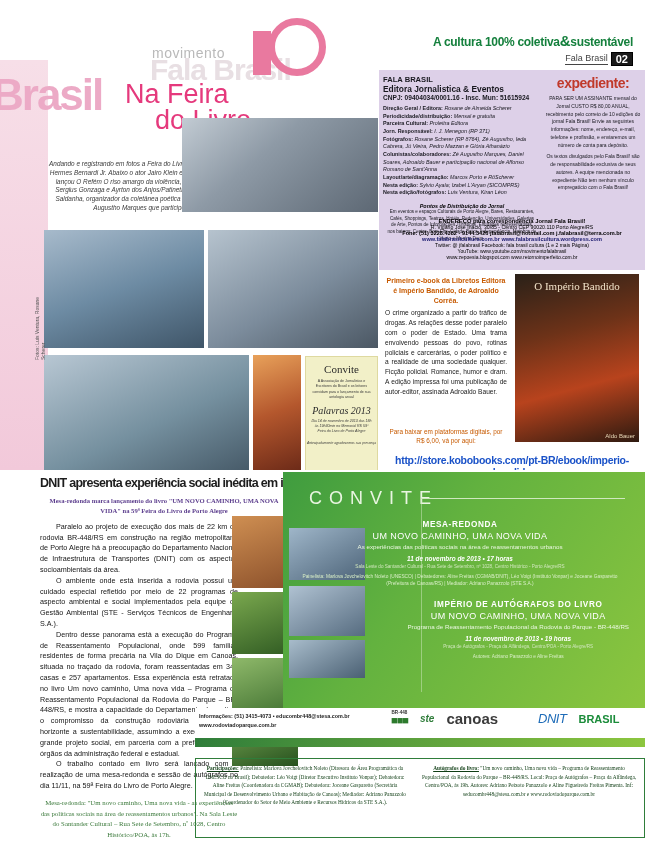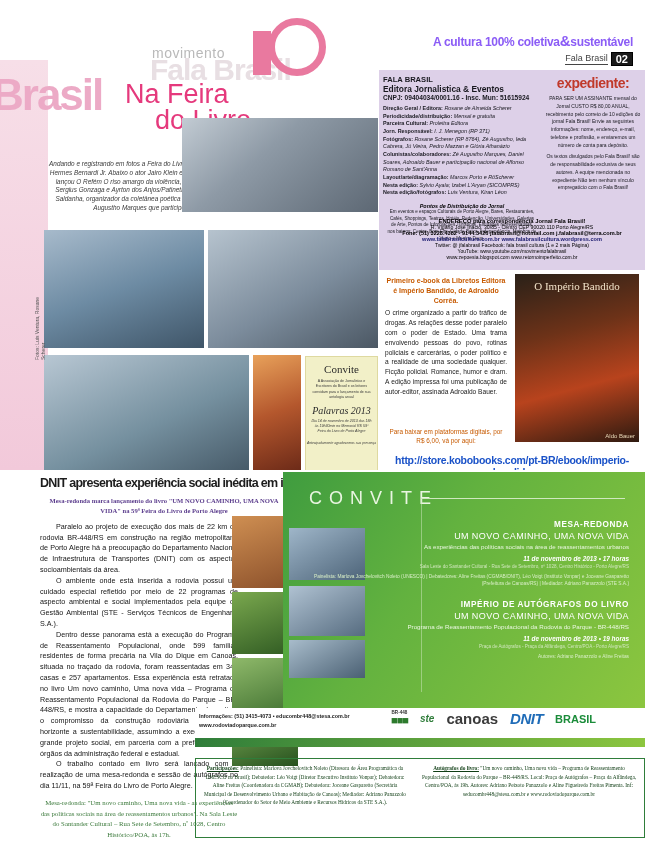--- a/index.html
+++ b/index.html
@@ -32,21 +32,21 @@
   .circle10 {
     position:absolute; left:268px; top:18px; width:58px; height:58px;
     border:7px solid #e9799f; border-radius:50%;
   }
   .circle10::after{
     content:""; position:absolute; left:-22px; top:6px; width:18px; height:44px;
     background:#e9799f;
   }
   .tagline {
     position:absolute; right:12px; top:32px;
-    font-size:12px; font-weight:bold; color:#8b5cf6; letter-spacing:-0.3px;
+    font-size:12px; font-weight:bold; color:#15803d; letter-spacing:-0.3px;
   }
   .tagline .amp { font-size:15px; }
   .issue-box { position:absolute; right:12px; top:52px; display:flex; align-items:center; gap:3px; }
   .issue-label { font-size:9px; color:#444; border-bottom:1px solid #444; padding-bottom:1px;}
   .issue-num { background:#1a1a1a; color:#fff; font-size:11px; font-weight:bold; padding:0 4px; border:1px solid #000;}
 
   
   .left-col { position:absolute; left:0; top:60px; width:378px; height:410px; }
   .pink-side { position:absolute; left:0; top:0; width:48px; height:410px;
     background:linear-gradient(180deg,#f7dfe8,#f2c9da); }
@@ -159,21 +159,21 @@
   .dnp3 { top:142px; height:62px; background:linear-gradient(160deg,#8fb96a,#3a6b2c); }
   .dnp4 { top:208px; height:42px; background:linear-gradient(160deg,#6f9f4e,#27511e); }
 
   
   .convite-green { position:absolute; left:283px; top:2px; width:362px; height:238px;
     background:linear-gradient(125deg,#3f9c3f 0%,#63b23f 40%,#8cc63f 100%); }
   .cg-title { position:absolute; left:26px; top:16px; font-size:18px; color:#e9f5e1;
     letter-spacing:7px; font-weight:300; }
   .cg-rule { position:absolute; left:138px; top:26px; right:20px; height:1px; background:#cfe8bf; }
   .cg-rule2 { position:absolute; left:138px; top:26px; width:1px; bottom:18px; background:#cfe8bf; opacity:.5; }
-  .cg-sec { position:absolute; right:16px; text-align:right; color:#ffffff;margin-left:8px; }
+  .cg-sec { position:absolute; right:16px; text-align:center; color:#ffffff;margin-left:8px; }
   .cg-s1 { top:48px; }
   .cg-s2 { top:128px; }
   .cg-h { font-size:8.2px; font-weight:bold; letter-spacing:0.6px; }
   .cg-sub { font-size:9px; letter-spacing:0.4px; margin-top:2px; }
   .cg-desc { font-size:6.2px; margin-top:2px; color:#eaf7e0; }
   .cg-date { font-size:6.4px; font-weight:bold; font-style:italic; margin-top:5px; }
   .cg-loc { font-size:4.6px; margin-top:2px; color:#cfe6bb; }
   .cg-people { font-size:4.8px; margin-top:4px; color:#d8eec6; line-height:1.55; }
   .cg-photos { position:absolute; left:0; top:56px; width:96px; height:150px; }
   .cgp { position:absolute; left:6px; width:76px; }
@@ -185,21 +185,21 @@
   .info-strip { position:absolute; left:195px; top:238px; width:450px; height:38px; background:#fff; }
   .is-text { position:absolute; left:4px; top:4px; width:180px; font-size:5.4px;
     color:#1b1b1b; line-height:1.6; font-weight:bold; }
   .logos { position:absolute; left:196px; top:2px; display:flex; align-items:center; gap:12px; }
   .logo { font-size:8px; font-weight:bold; }
   .lg-br448 { color:#2d7a2d; line-height:1; text-align:center; }
   .lg-br448 .t { font-size:4.6px; color:#333; }
   .lg-br448 .b { font-size:11px; letter-spacing:-1px; }
   .lg-ste { color:#2f7d3a; font-size:10px; font-style:italic; }
   .lg-canoas { color:#3b3b3b; font-size:15px; font-weight:bold; }
-  .lg-dnit { color:#1f6cb8; font-size:15px; font-weight:bold; font-style:italic; letter-spacing:-0.5px; }
+  .lg-dnit { color:#1f6cb8; font-size:13px; font-weight:normal; font-style:italic; letter-spacing:-0.5px;margin-left:28px; }
   .lg-brasil { color:#1b8c3a; font-size:11px; font-weight:bold; }
   .green-bar { position:absolute; left:195px; top:268px; width:450px; height:9px;
     background:linear-gradient(90deg,#2f7d3a,#8cc63f); }
 
   
   .footer { position:absolute; left:195px; top:288px; width:450px; height:80px;
     border:1.5px solid #2f7d3a; display:flex; }
   .foot-col { padding:5px 6px; font-size:5.3px; color:#0f3d14; line-height:1.62;
     font-family:"Liberation Serif",serif; }
   .foot-l { width:218px; text-align:center; }

